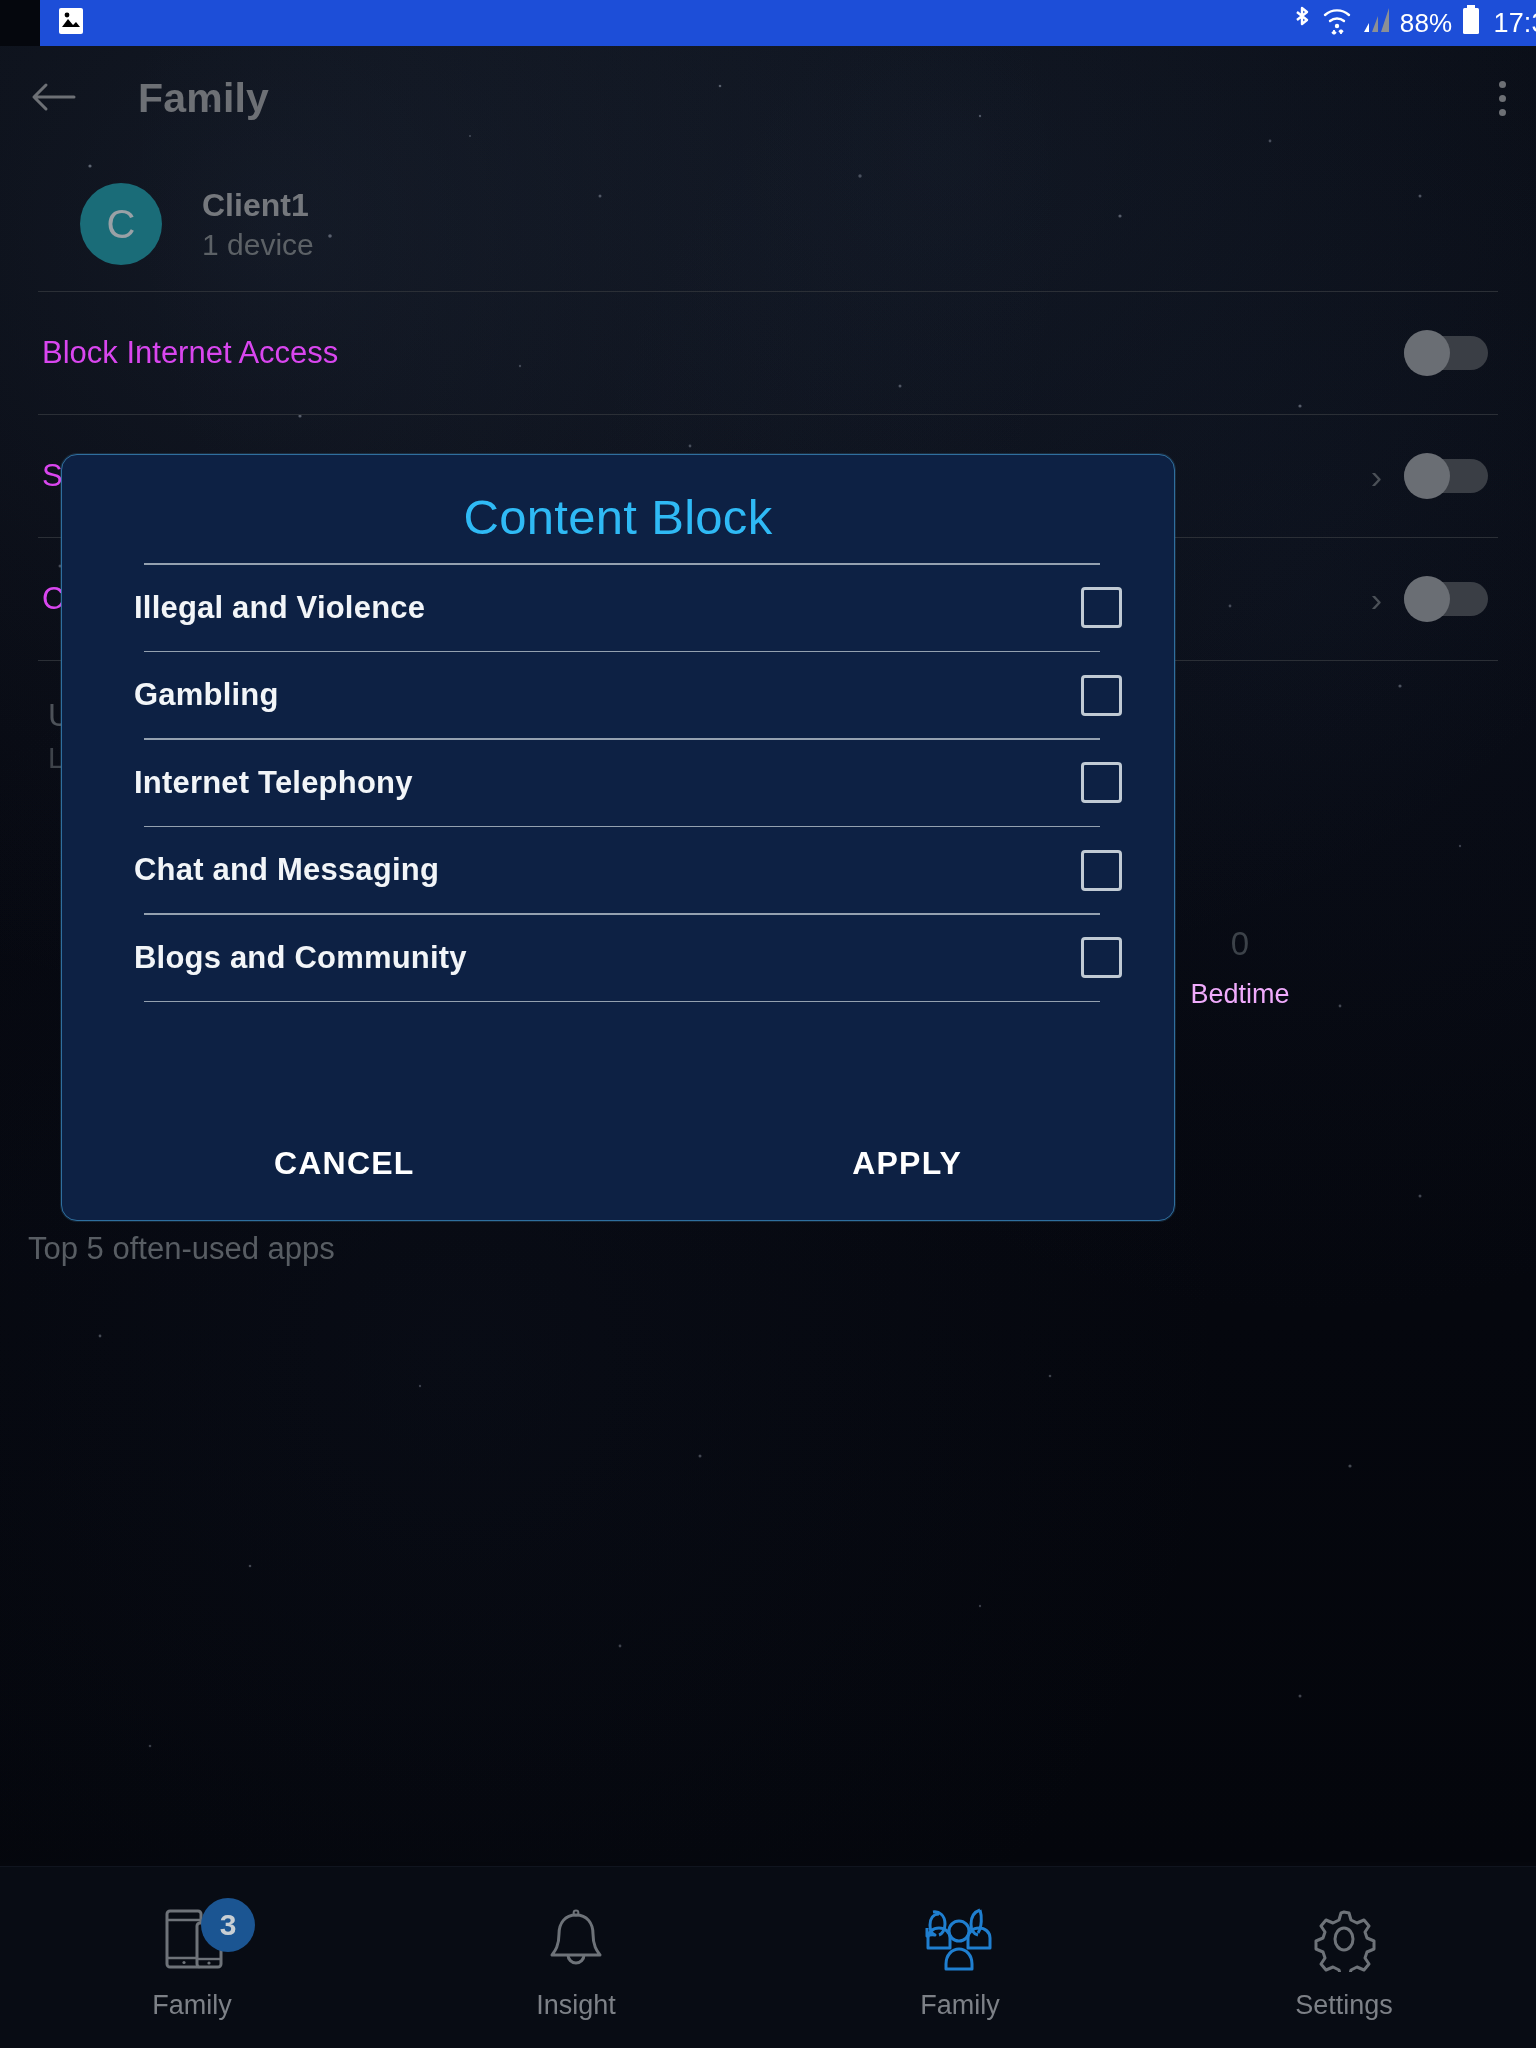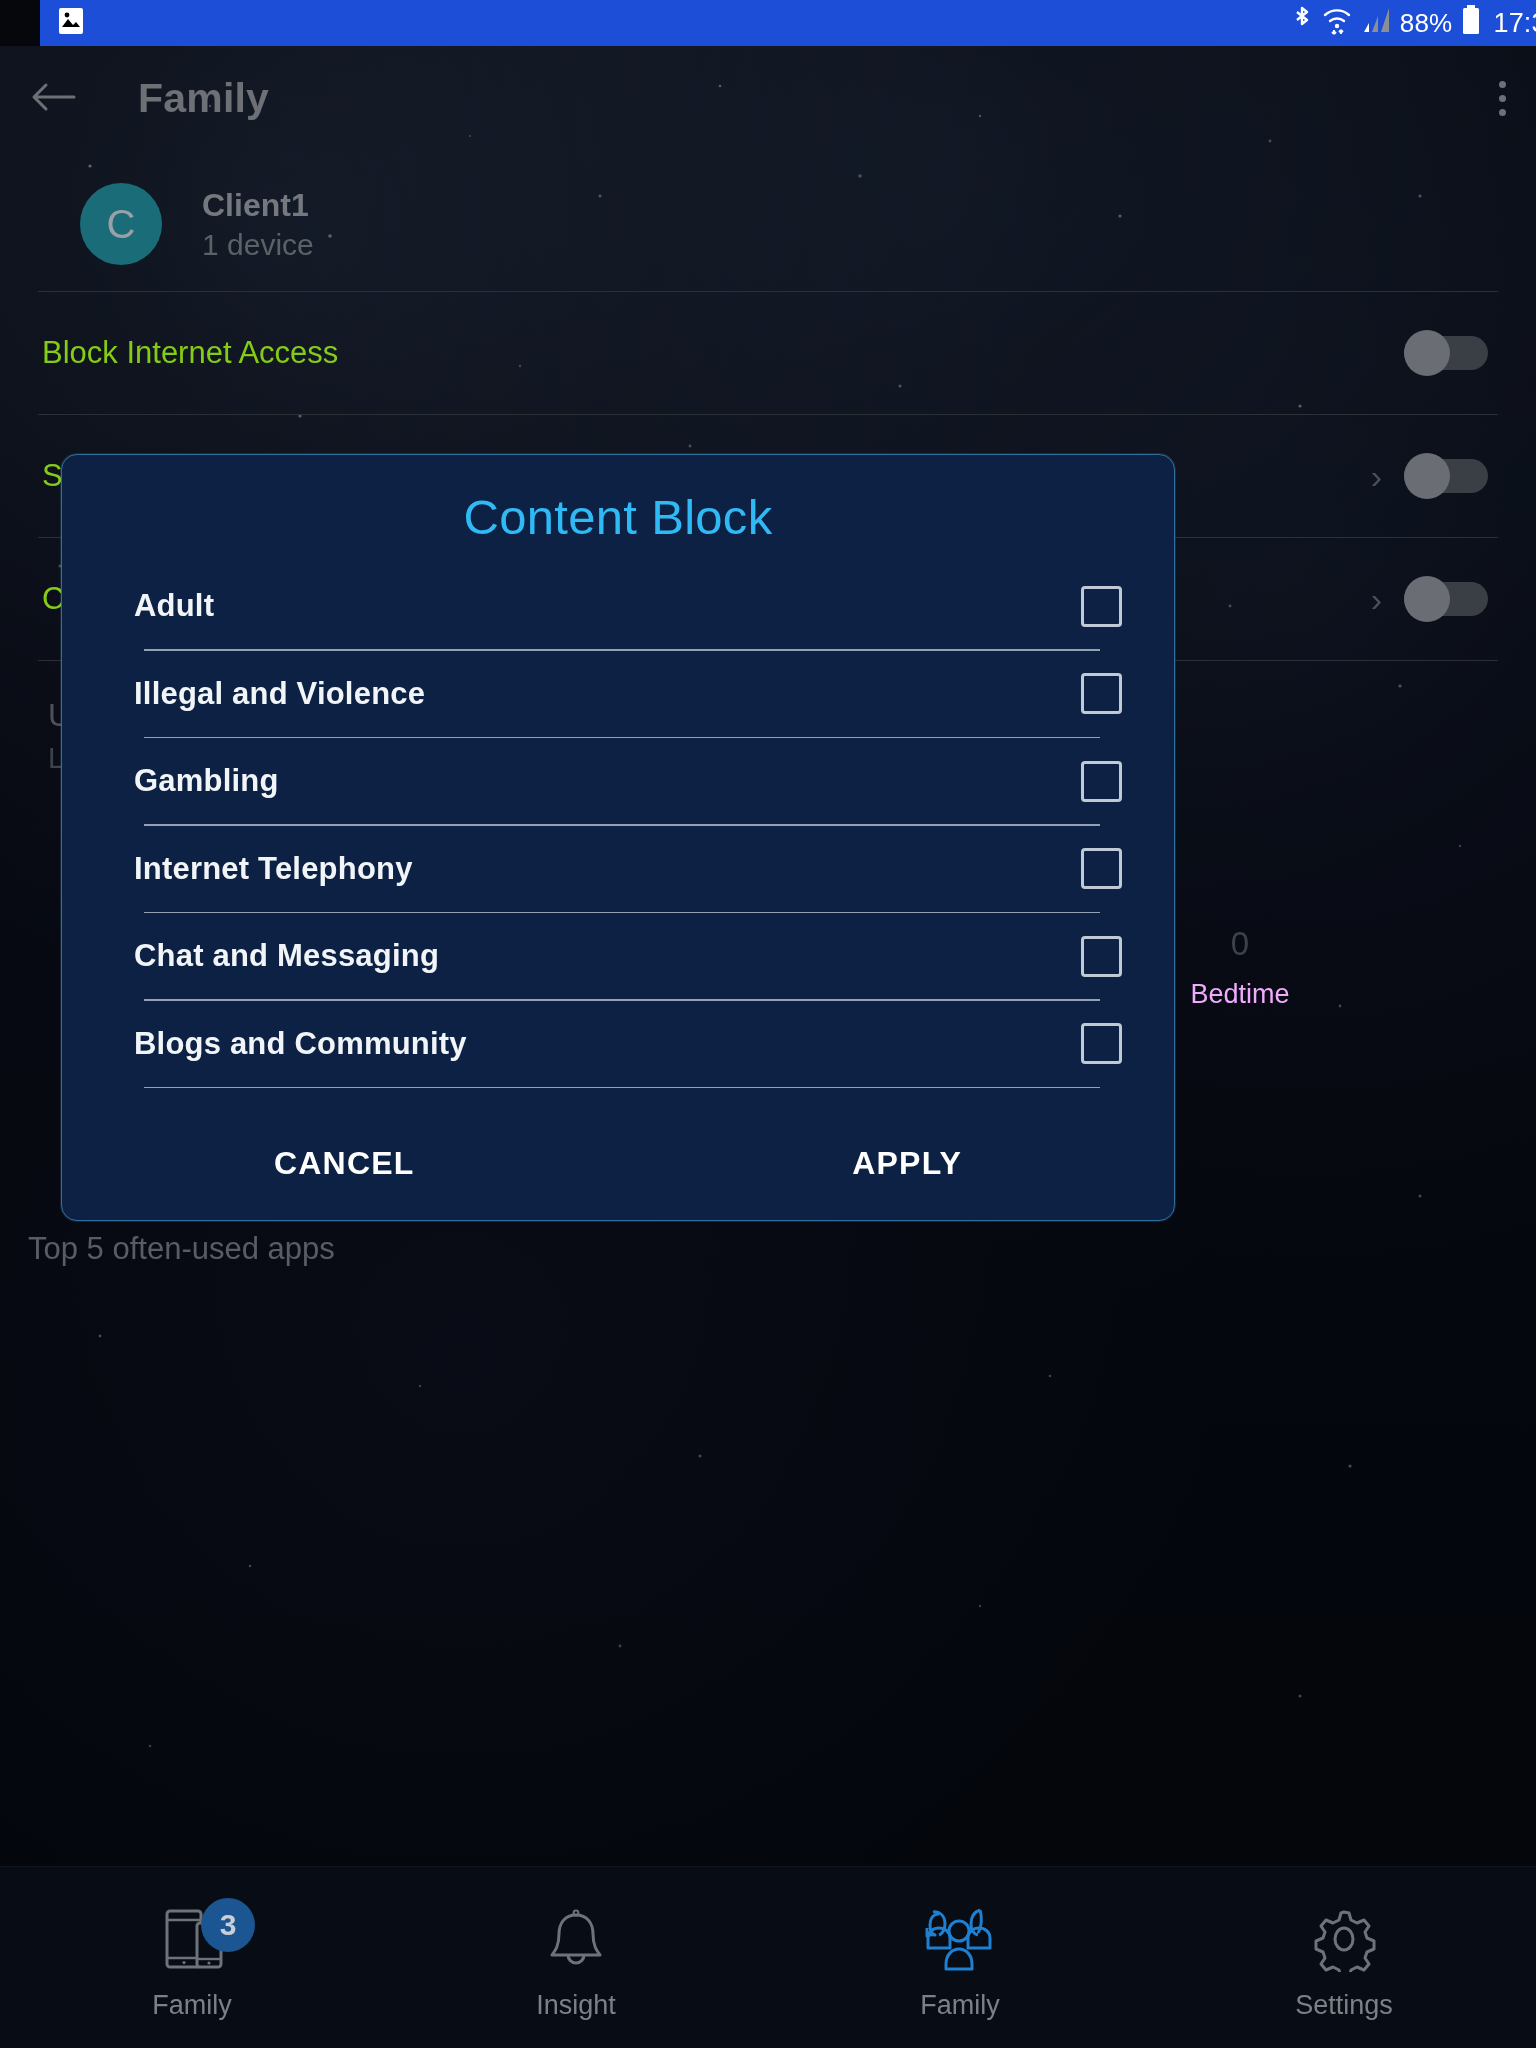--- a/index.html
+++ b/index.html
@@ -66,21 +66,21 @@
   .client-text { margin-left:40px; }
   .client-name { color:#75787d; font-size:32px; font-weight:700; line-height:1.25; }
   .client-sub  { color:#5c6166; font-size:30px; font-weight:400; line-height:1.3; }
 
   .hline { height:1px; background:#2b2f36; margin:0 38px; }
 
   .opt-row {
     display:flex; align-items:center; padding:30px 48px 30px 42px;
     height:122px;
   }
-  .opt-label { color:#84cc16; font-size:31px; font-weight:400; }
+  .opt-label { color:#d946ef; font-size:31px; font-weight:400; }
   .opt-right { margin-left:auto; display:flex; align-items:center; gap:22px; }
   .chev { color:#4b5057; font-size:34px; }
   .toggle {
     width:84px; height:34px; border-radius:17px; background:#3a3e45;
     position:relative;
   }
   .toggle::after {
     content:""; position:absolute; left:0px; top:-6px;
     width:46px; height:46px; border-radius:50%; background:#6a6e74;
   }
@@ -323,24 +323,20 @@
     </div>
 
     <div class="top5">Top 5 often-used apps</div>
   </div>
 
   <div id="dialog">
     <div class="dlg-title">Content Block</div>
 
     <div class="dlg-list">
 
-      <div class="dlg-item">
-        <span class="dlg-item-label">Adult</span>
-        <span class="cb"></span>
-      </div>
       <div class="dlg-sep"></div>
 
       <div class="dlg-item">
         <span class="dlg-item-label">Illegal and Violence</span>
         <span class="cb"></span>
       </div>
       <div class="dlg-sep"></div>
 
       <div class="dlg-item">
         <span class="dlg-item-label">Gambling</span>

